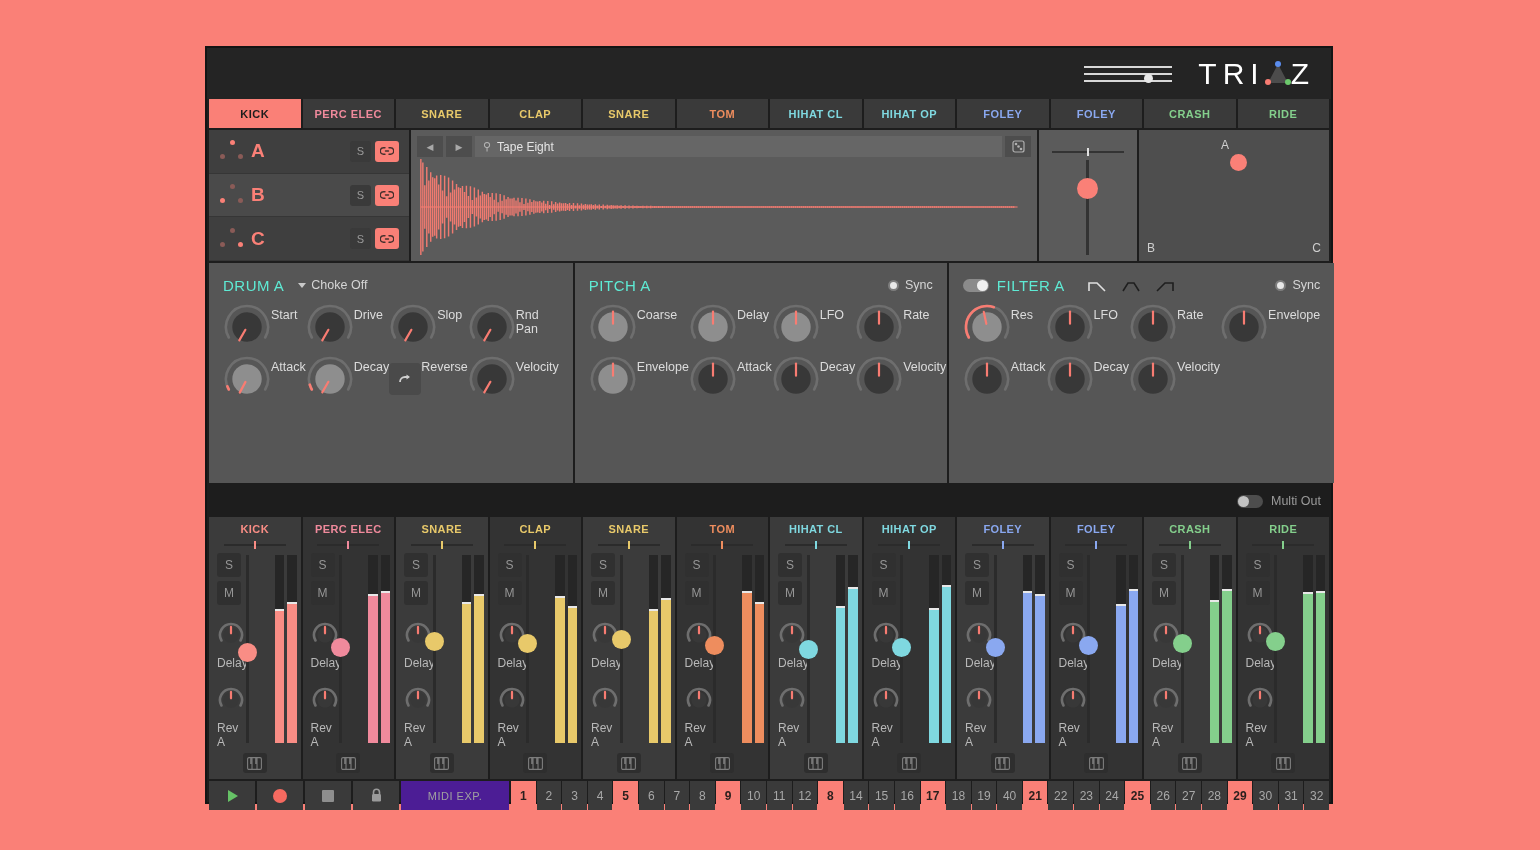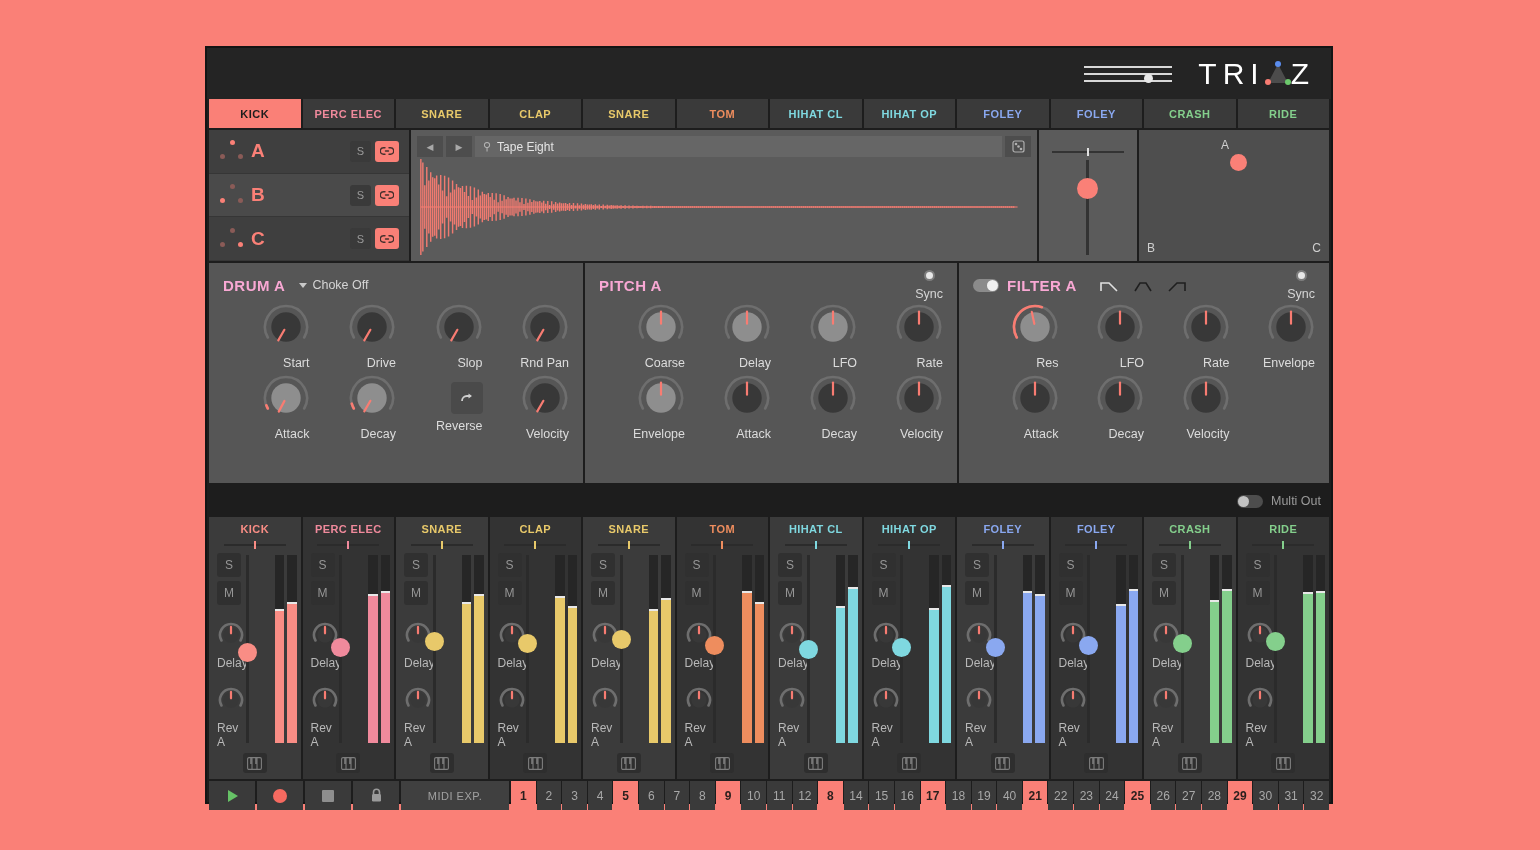--- a/index.html
+++ b/index.html
@@ -116,36 +116,36 @@
     background: #fa8077; cursor: pointer;
   }
 
   
   .modules { display: flex; gap: 2px; padding: 2px; flex: 0 0 auto; height: 224px; }
   .module { background: #565656; padding: 10px 14px 6px; display: flex; flex-direction: column; }
   .mod-drum { width: 374px; }
   .mod-pitch { width: 372px; }
   .mod-filter { flex: 1; }
   .mod-head { display: flex; align-items: center; height: 24px; }
-  .mod-title { font-size: 15px; font-weight: bold; color: #f9a8d4; letter-spacing: .5px; }
+  .mod-title { font-size: 15px; font-weight: normal; color: #5eead4; letter-spacing: .5px; }
   .choke { font-size: 12.5px; color: #d5d5d5; margin-left: 14px; display: flex; align-items: center; gap: 5px; cursor: pointer; }
   .caret { width: 0; height: 0; border-left: 4px solid transparent; border-right: 4px solid transparent; border-top: 5px solid #c9c9c9; }
-  .sync { margin-left: auto; display: flex; align-items: center; gap: 6px; font-size: 12.5px; color: #d5d5d5; cursor: pointer; flex-direction: column; }
+  .sync { margin-left: auto; display: flex; align-items: center; gap: 6px; font-size: 12.5px; color: #d5d5d5; cursor: pointer; }
   .sync .rad { width: 11px; height: 11px; border-radius: 50%; background: #e8e8e8; border: 2px solid #7d7d7d; }
   .toggle {
     width: 26px; height: 13px; border-radius: 7px; background: #8b8b8b;
     position: relative; margin-right: 8px; cursor: pointer;
   }
   .toggle .kb { position: absolute; width: 11px; height: 11px; border-radius: 50%; background: #f0f0f0; top: 1px; left: 1px; }
   .toggle.on .kb { left: 14px; }
   .ftypes { display: flex; gap: 14px; margin-left: 22px; }
   .ftype { width: 20px; height: 13px; cursor: pointer; }
 
   .knobgrid { display: grid; grid-template-columns: repeat(4, 1fr); row-gap: 4px; margin-top: 6px; }
-  .kcell { display: flex; flex-direction: column; align-items: flex-end; }
+  .kcell { display: flex; flex-direction: row; align-items: flex-start; }
   .knob { width: 48px; height: 48px; position: relative; cursor: pointer; }
   .klabel { font-size: 12.5px; color: #dcdcdc; margin-top: 5px; }
   .revbtn {
     width: 32px; height: 32px; border-radius: 4px; background: #4a4a4a;
     display: flex; align-items: center; justify-content: center;
     margin-top: 8px; color: #cfcfcf; font-size: 16px; cursor: pointer;
   }
 
   
   .mixhead { display: flex; align-items: center; padding: 0 2px; height: 32px; flex: 0 0 auto; gap: 2px; }
@@ -187,21 +187,21 @@
     display: flex; align-items: center; justify-content: center; margin-top: 4px; cursor: pointer;
   }
 
   
   .transport { height: 33px; display: flex; gap: 2px; padding: 2px; flex: 0 0 auto; }
   .tbtn {
     width: 46px; background: #3a3a3a; display: flex; align-items: center;
     justify-content: center; cursor: pointer;
   }
   .midi-exp {
-    width: 108px; background: #404040; display: flex; align-items: center;
+    width: 108px; background: #4c1d95; display: flex; align-items: center;
     justify-content: center; font-size: 11px; color: #a0a0a0; letter-spacing: .5px; cursor: pointer;
   }
   .steps { flex: 1; display: flex; gap: 1px; }
   .step {
     flex: 1; background: #3a3a3a; display: flex; align-items: center;
     justify-content: center; font-size: 12px; color: #a8a8a8; cursor: pointer;
   }
   .step.accent { background: #fa8077; color: #2a1f1d; font-weight: bold; }
 </style>
 </head>

